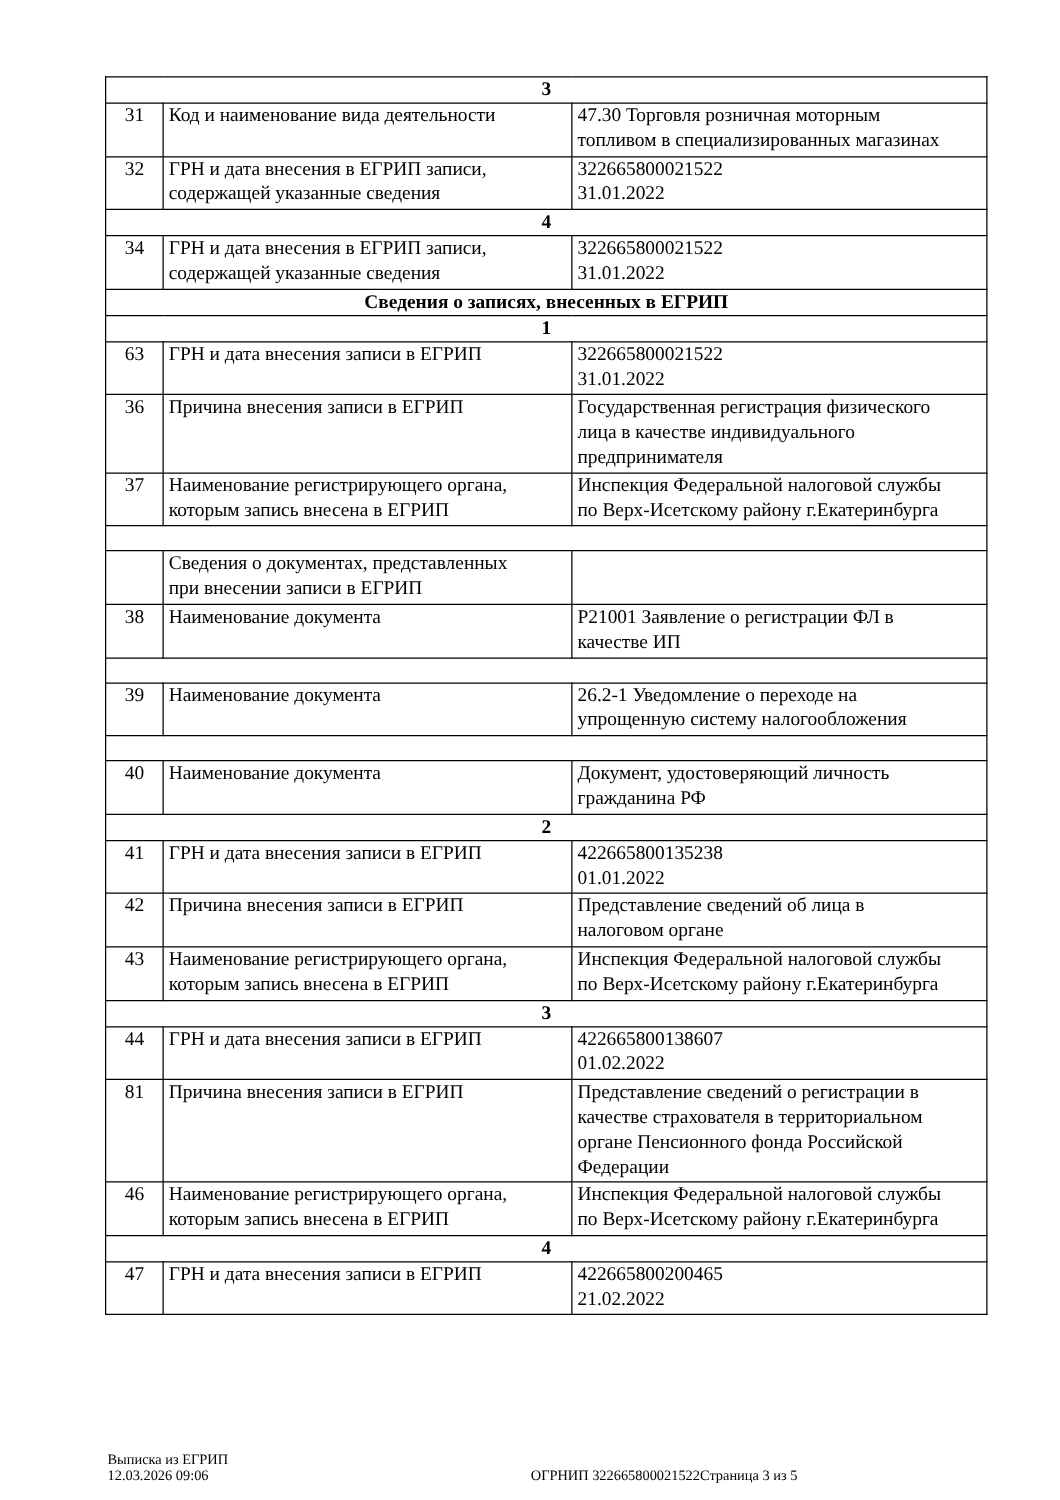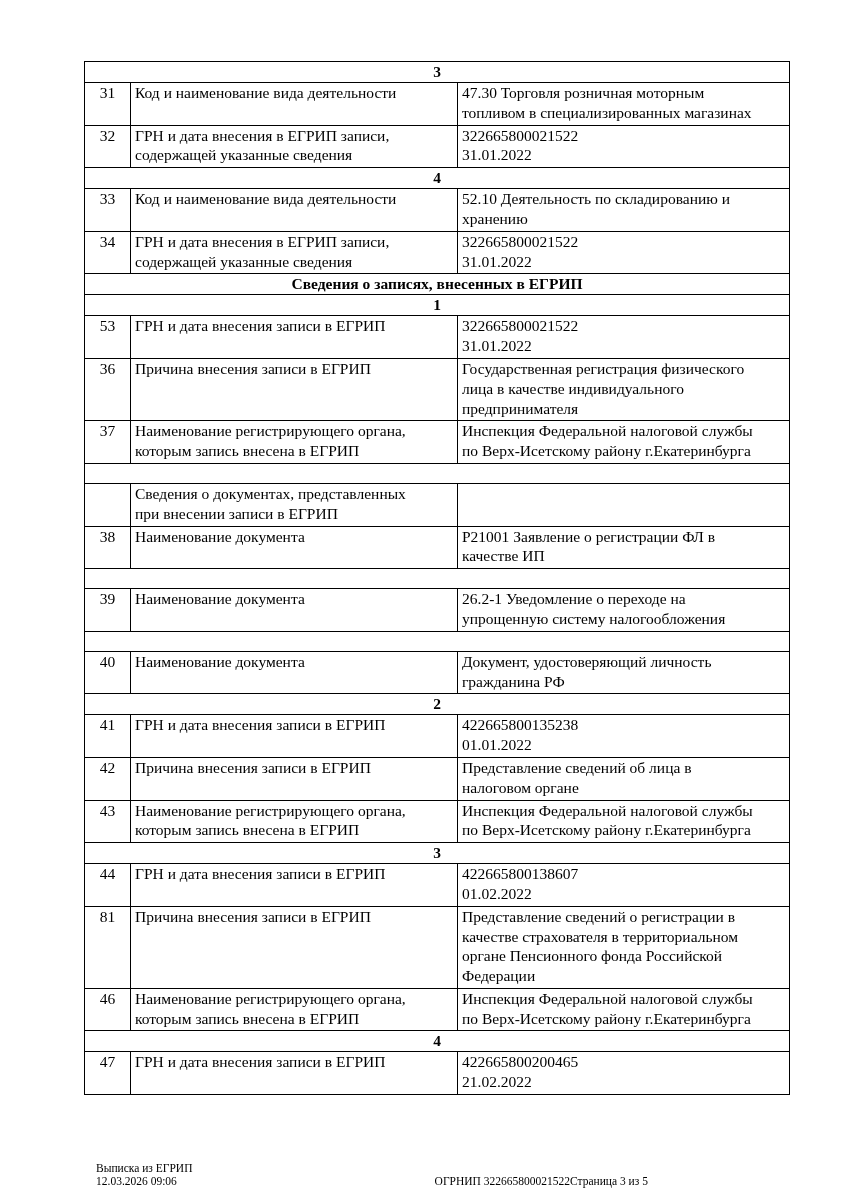--- a/index.html
+++ b/index.html
@@ -49,21 +49,21 @@
     white-space: normal;
     height: 20px;
     padding-bottom: 0;
   }
   tr.spacer-row td {
     height: 19px;
     padding: 0;
   }
   .footer {
     position: absolute;
-    left: 96px;
+    left: 86px;
     top: 1135px;
     width: 711px;
     display: flex;
     justify-content: space-between;
     align-items: flex-end;
     font-size: 11.5px;
     line-height: 13.5px;
   }
   .footer .f-left   { flex: 1; text-align: left; }
   .footer .f-center { flex: 1; text-align: right; }
@@ -94,40 +94,34 @@
           <td class="cell-num">32</td>
           <td class="cell-label">ГРН и дата внесения в ЕГРИП записи,
 содержащей указанные сведения</td>
           <td class="cell-value">322665800021522
 31.01.2022</td>
         </tr>
         <tr class="section-row">
           <td colspan="3">4</td>
         </tr>
         <tr class="data-row">
-          <td class="cell-num">33</td>
-          <td class="cell-label">Код и наименование вида деятельности</td>
-          <td class="cell-value">52.10 Деятельность по складированию и
-хранению</td>
-        </tr>
-        <tr class="data-row">
           <td class="cell-num">34</td>
           <td class="cell-label">ГРН и дата внесения в ЕГРИП записи,
 содержащей указанные сведения</td>
           <td class="cell-value">322665800021522
 31.01.2022</td>
         </tr>
         <tr class="section-row">
           <td colspan="3">Сведения о записях, внесенных в ЕГРИП</td>
         </tr>
         <tr class="section-row">
           <td colspan="3">1</td>
         </tr>
         <tr class="data-row">
-          <td class="cell-num">53</td>
+          <td class="cell-num">63</td>
           <td class="cell-label">ГРН и дата внесения записи в ЕГРИП</td>
           <td class="cell-value">322665800021522
 31.01.2022</td>
         </tr>
         <tr class="data-row">
           <td class="cell-num">36</td>
           <td class="cell-label">Причина внесения записи в ЕГРИП</td>
           <td class="cell-value">Государственная регистрация физического
 лица в качестве индивидуального
 предпринимателя</td>

